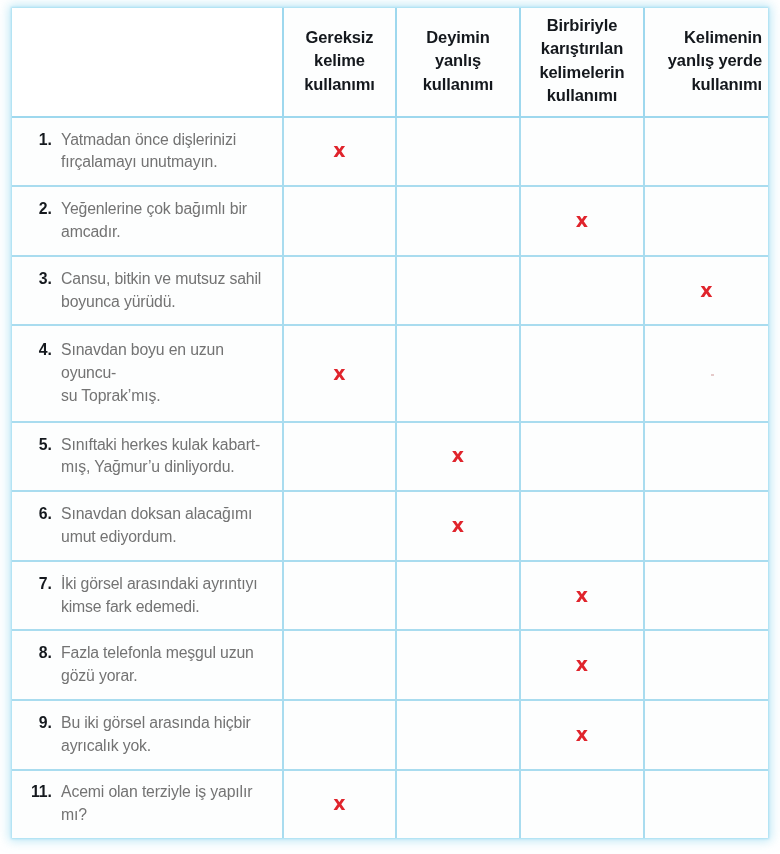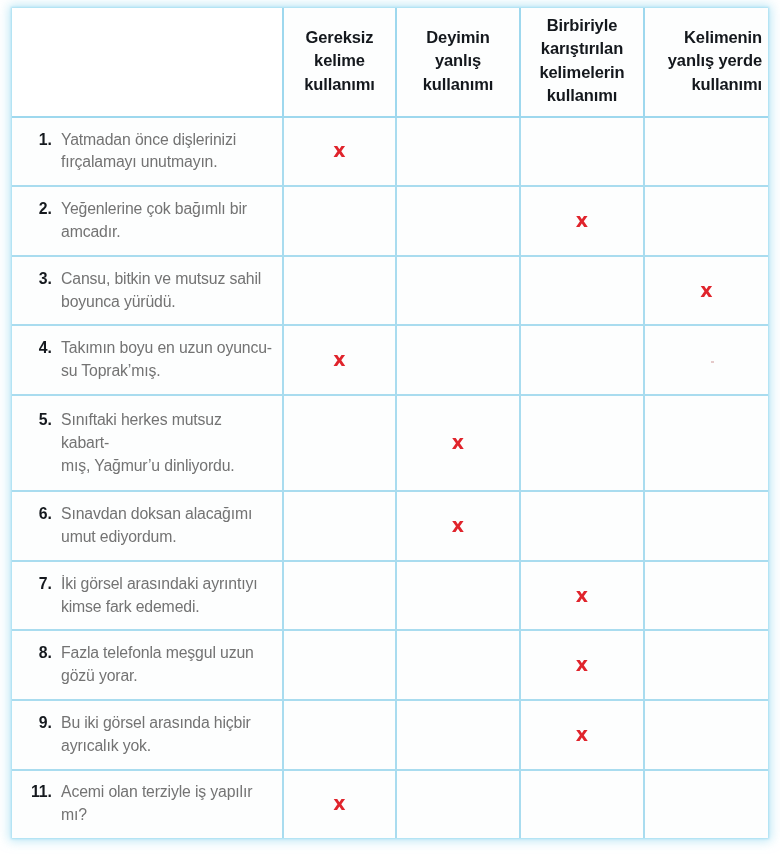--- a/index.html
+++ b/index.html
@@ -207,34 +207,34 @@
             </td>
             <td class="mark"><span class="xmark empty">x</span></td>
             <td class="mark"><span class="xmark empty">x</span></td>
             <td class="mark"><span class="xmark empty">x</span></td>
             <td class="mark last"><span class="xmark">x</span></td>
           </tr>
           <tr>
             <td class="qcell">
               <div class="qrow">
                 <span class="qnum">4.</span>
-                <span class="qtext">Takımın boyu en uzun oyuncu-
+                <span class="qtext">Sınavdan boyu en uzun oyuncu-
 su Toprak’mış.</span>
               </div>
             </td>
             <td class="mark"><span class="xmark">x</span></td>
             <td class="mark"><span class="xmark empty">x</span></td>
             <td class="mark"><span class="xmark empty">x</span></td>
             <td class="mark last"><span class="xmark empty">x</span><span class="dot-artifact"></span></td>
           </tr>
           <tr>
             <td class="qcell">
               <div class="qrow">
                 <span class="qnum">5.</span>
-                <span class="qtext">Sınıftaki herkes mutsuz kabart-
+                <span class="qtext">Sınıftaki herkes kulak kabart-
 mış, Yağmur’u dinliyordu.</span>
               </div>
             </td>
             <td class="mark"><span class="xmark empty">x</span></td>
             <td class="mark"><span class="xmark">x</span></td>
             <td class="mark"><span class="xmark empty">x</span></td>
             <td class="mark last"><span class="xmark empty">x</span></td>
           </tr>
           <tr>
             <td class="qcell">

